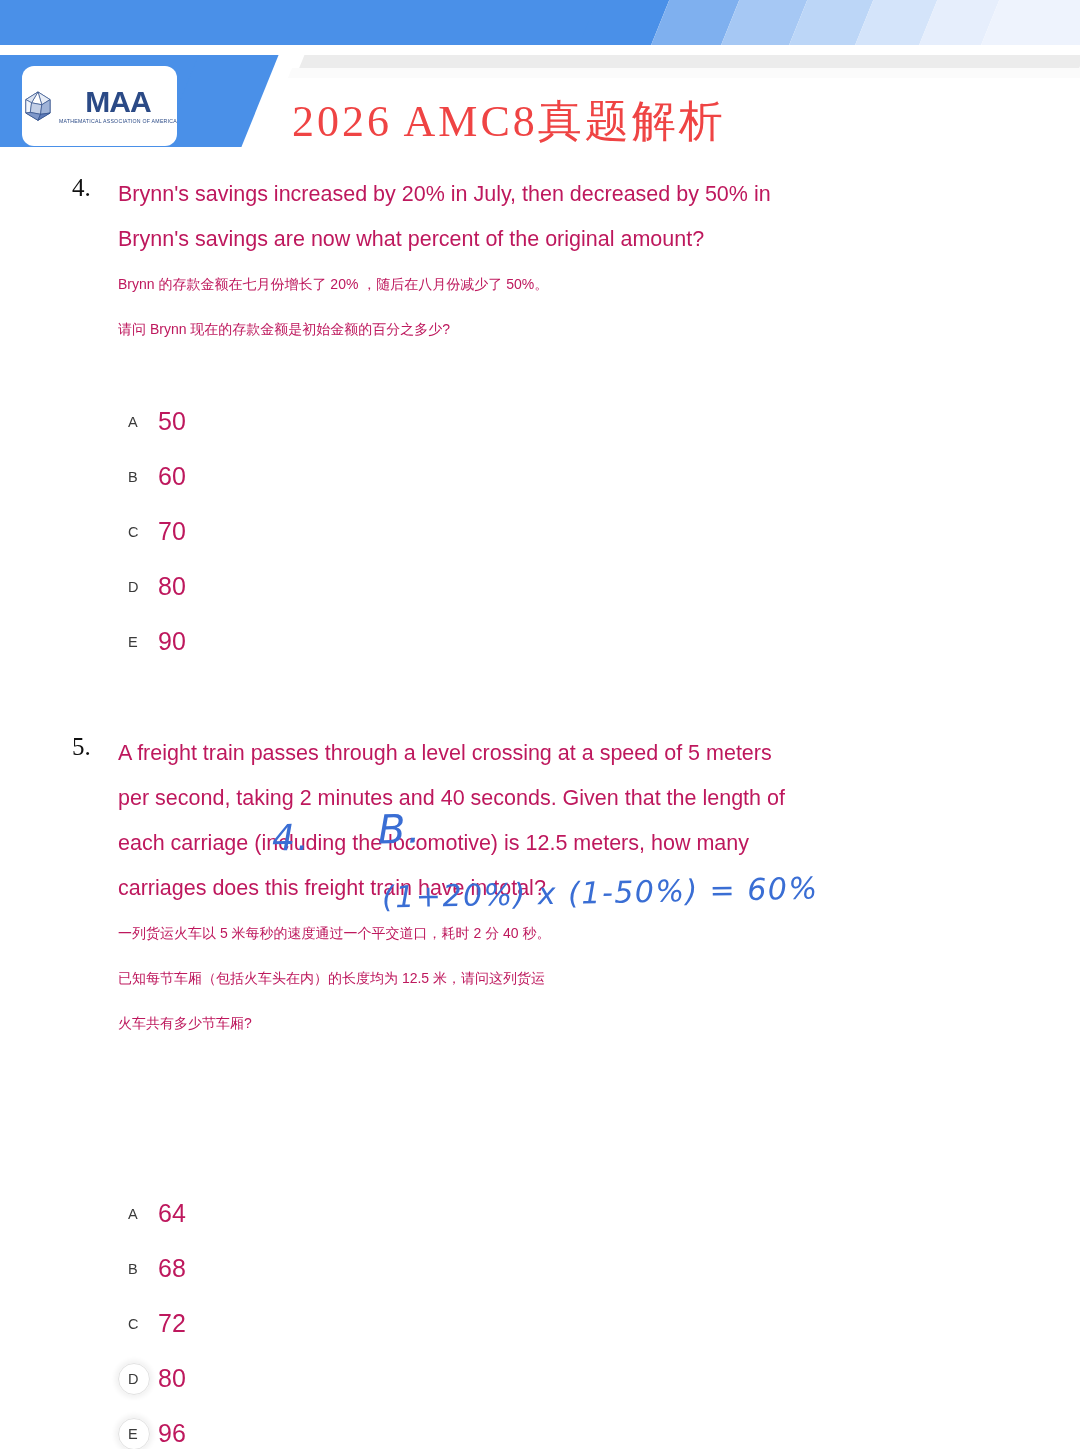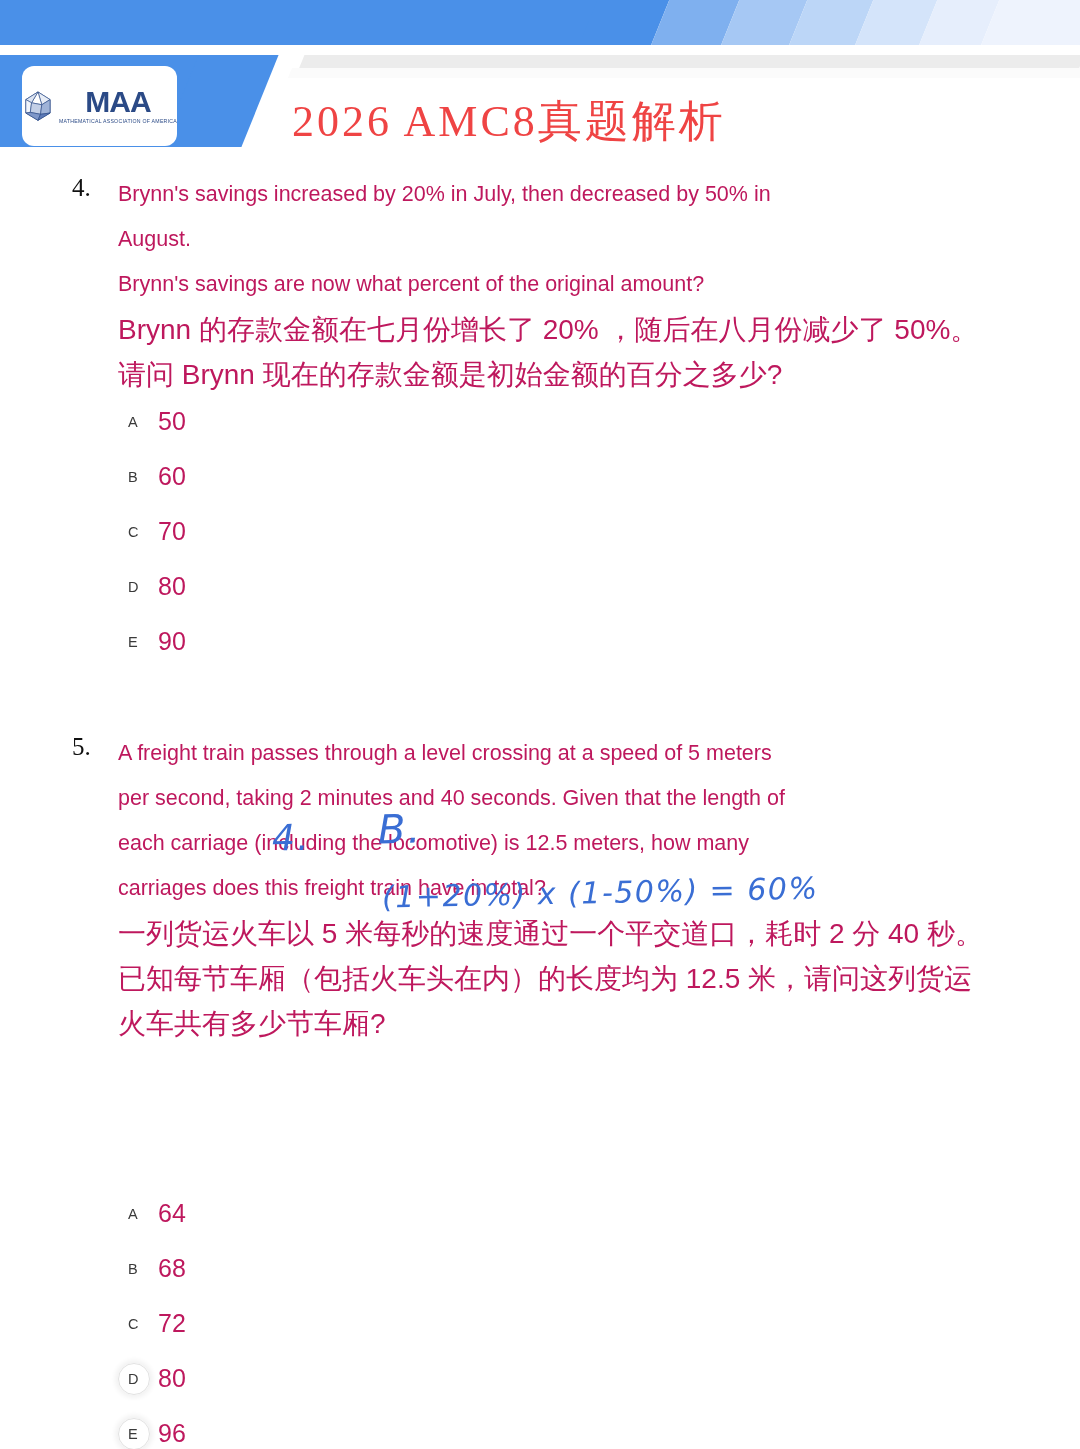--- a/index.html
+++ b/index.html
@@ -166,21 +166,21 @@
     top: 0;
     width: 740px;
   }
   .q-line {
     font-family: "Liberation Sans", sans-serif;
     font-size: 21.5px;
     line-height: 45px;
     color: #be185d;
     white-space: nowrap;
   }
-  .q-line.cn { font-size: 28px; }
+  .q-line.cn { font-size: 14px; }
 
   .options {
     position: absolute;
     left: 128px;
     top: 0;
   }
   .opt-row {
     height: 55px;
     display: flex;
     align-items: center;
@@ -269,21 +269,20 @@
 
   <div class="page-title">2026  AMC8真题解析</div>
 </div>
 
 <div class="sheet">
 
   <div class="question" id="q4">
     <div class="q-num">4.</div>
     <div class="q-body">
       <div class="q-line">Brynn's savings increased by 20% in July, then decreased by 50% in</div>
-      <div class="q-line">August.</div>
       <div class="q-line">Brynn's savings are now what percent of the original amount?</div>
       <div class="q-line cn">Brynn 的存款金额在七月份增长了 20% ，随后在八月份减少了 50%。</div>
       <div class="q-line cn">请问 Brynn 现在的存款金额是初始金额的百分之多少?</div>
     </div>
     <div class="options" style="top:222px;">
       <div class="opt-row">
         <div class="opt-letter">A</div>
         <div class="opt-value">50</div>
       </div>
       <div class="opt-row">

